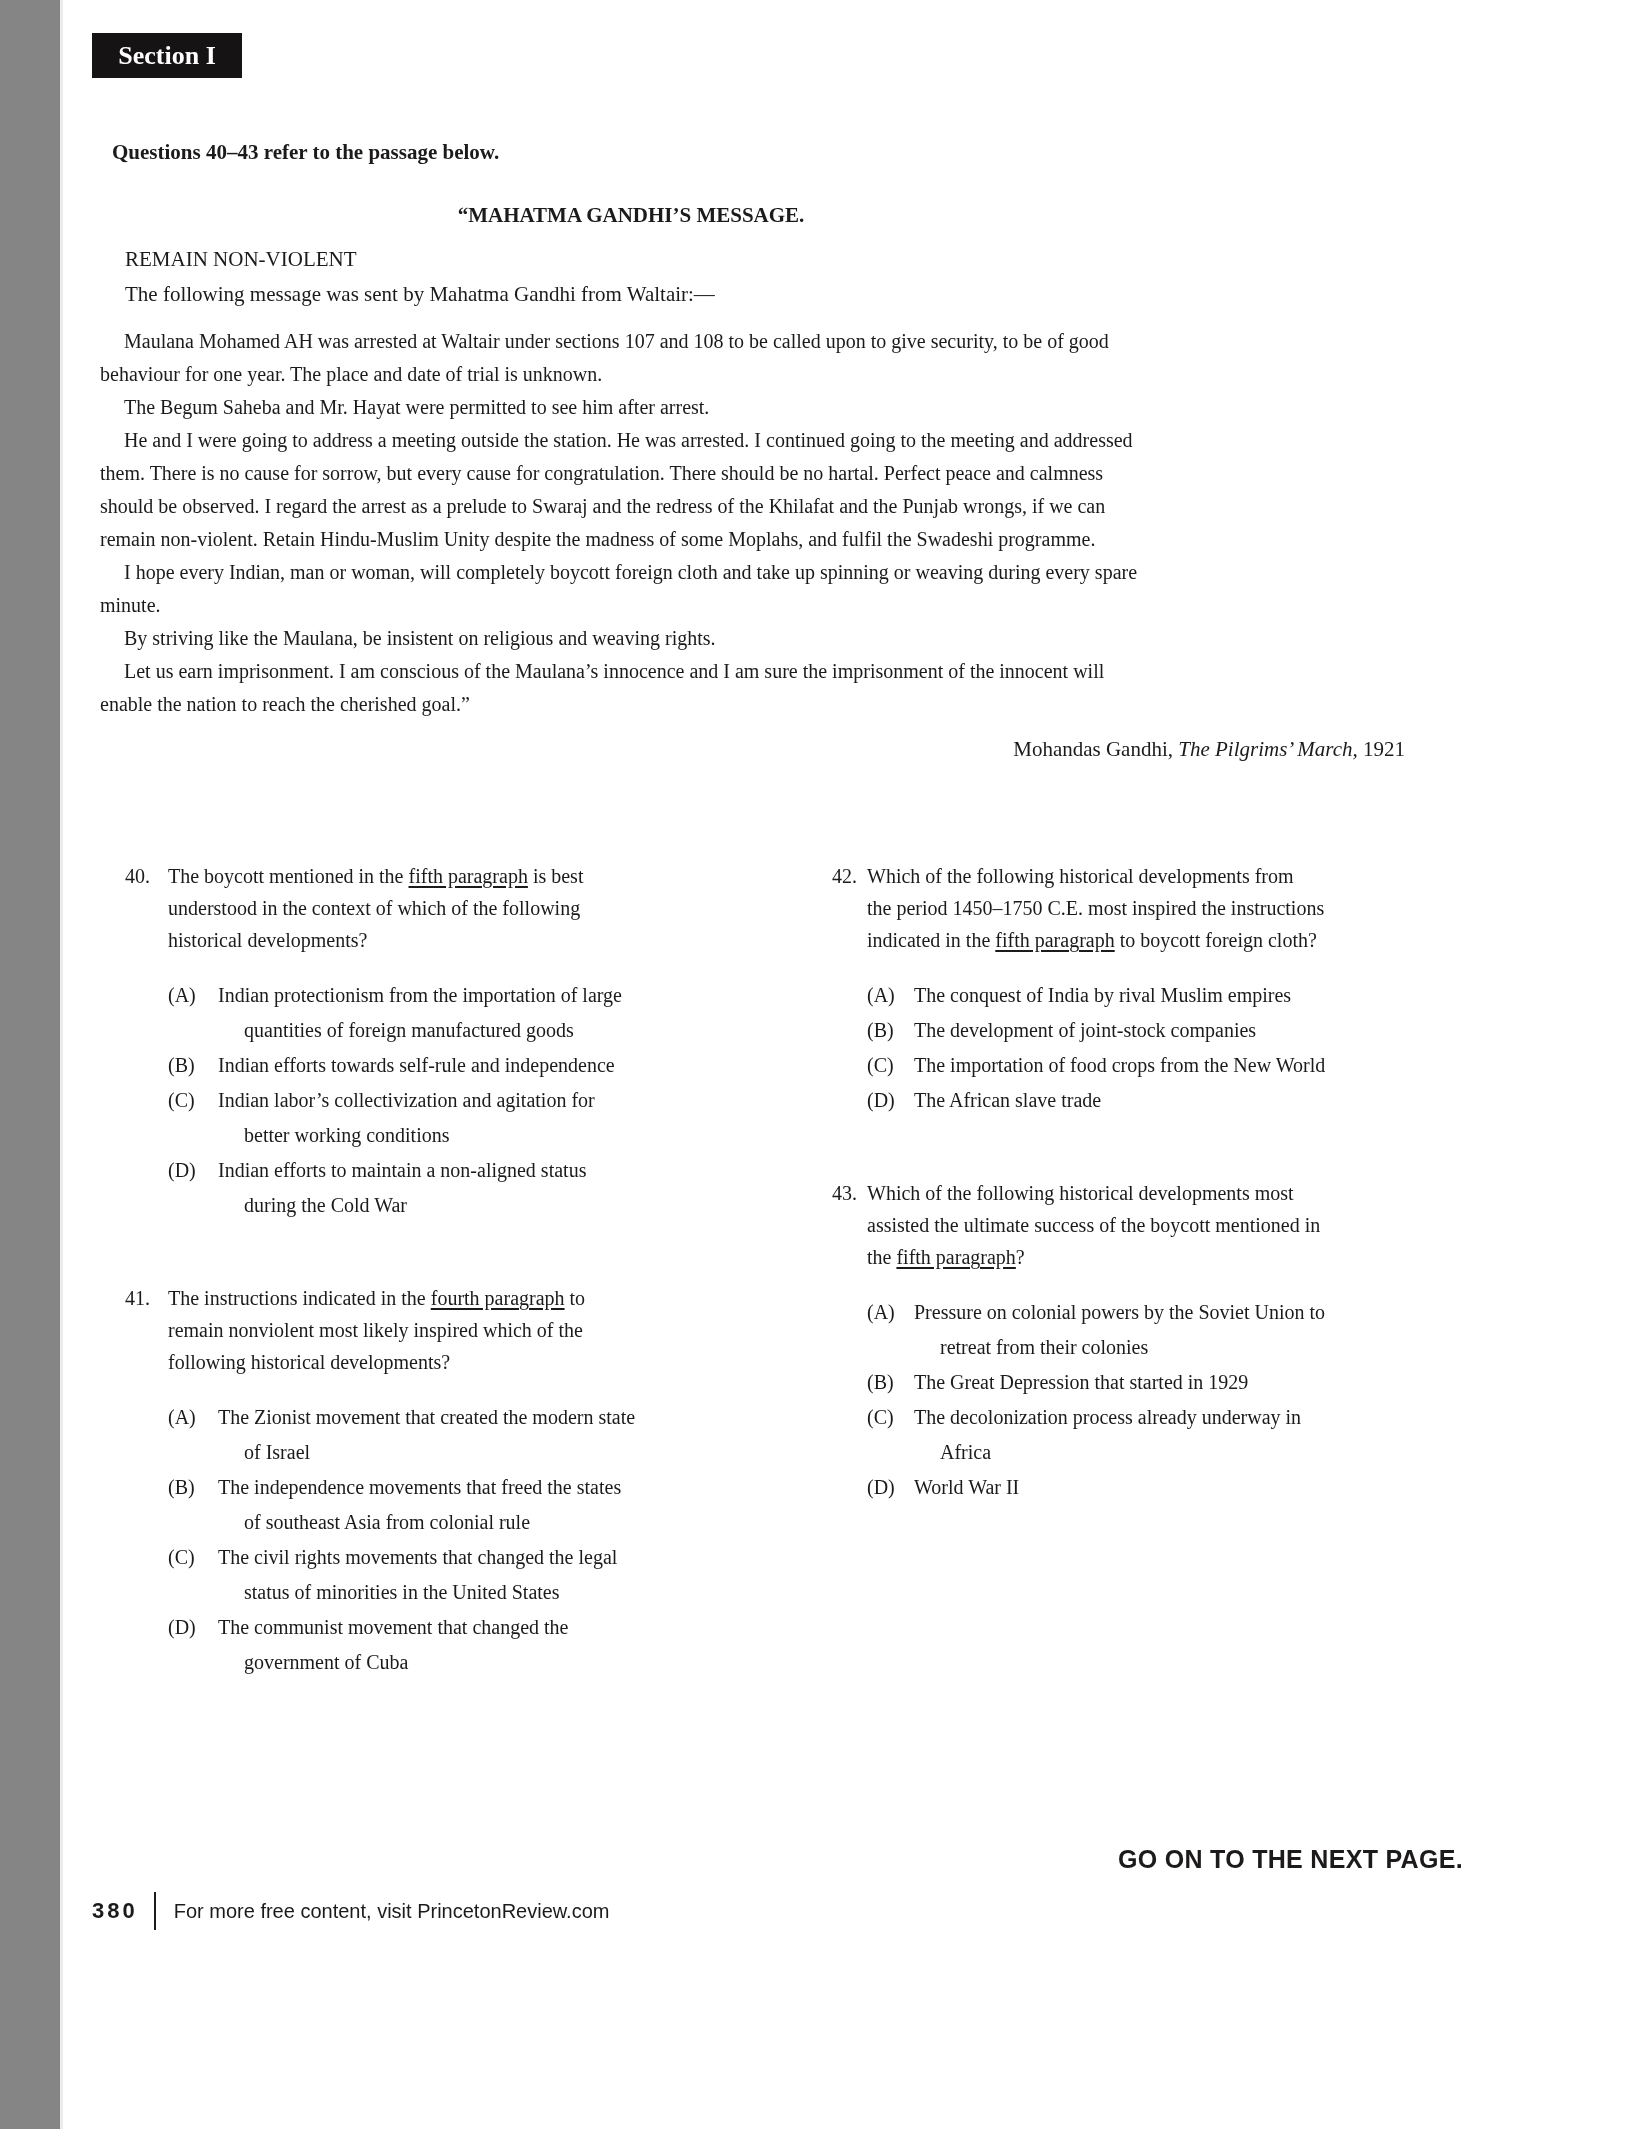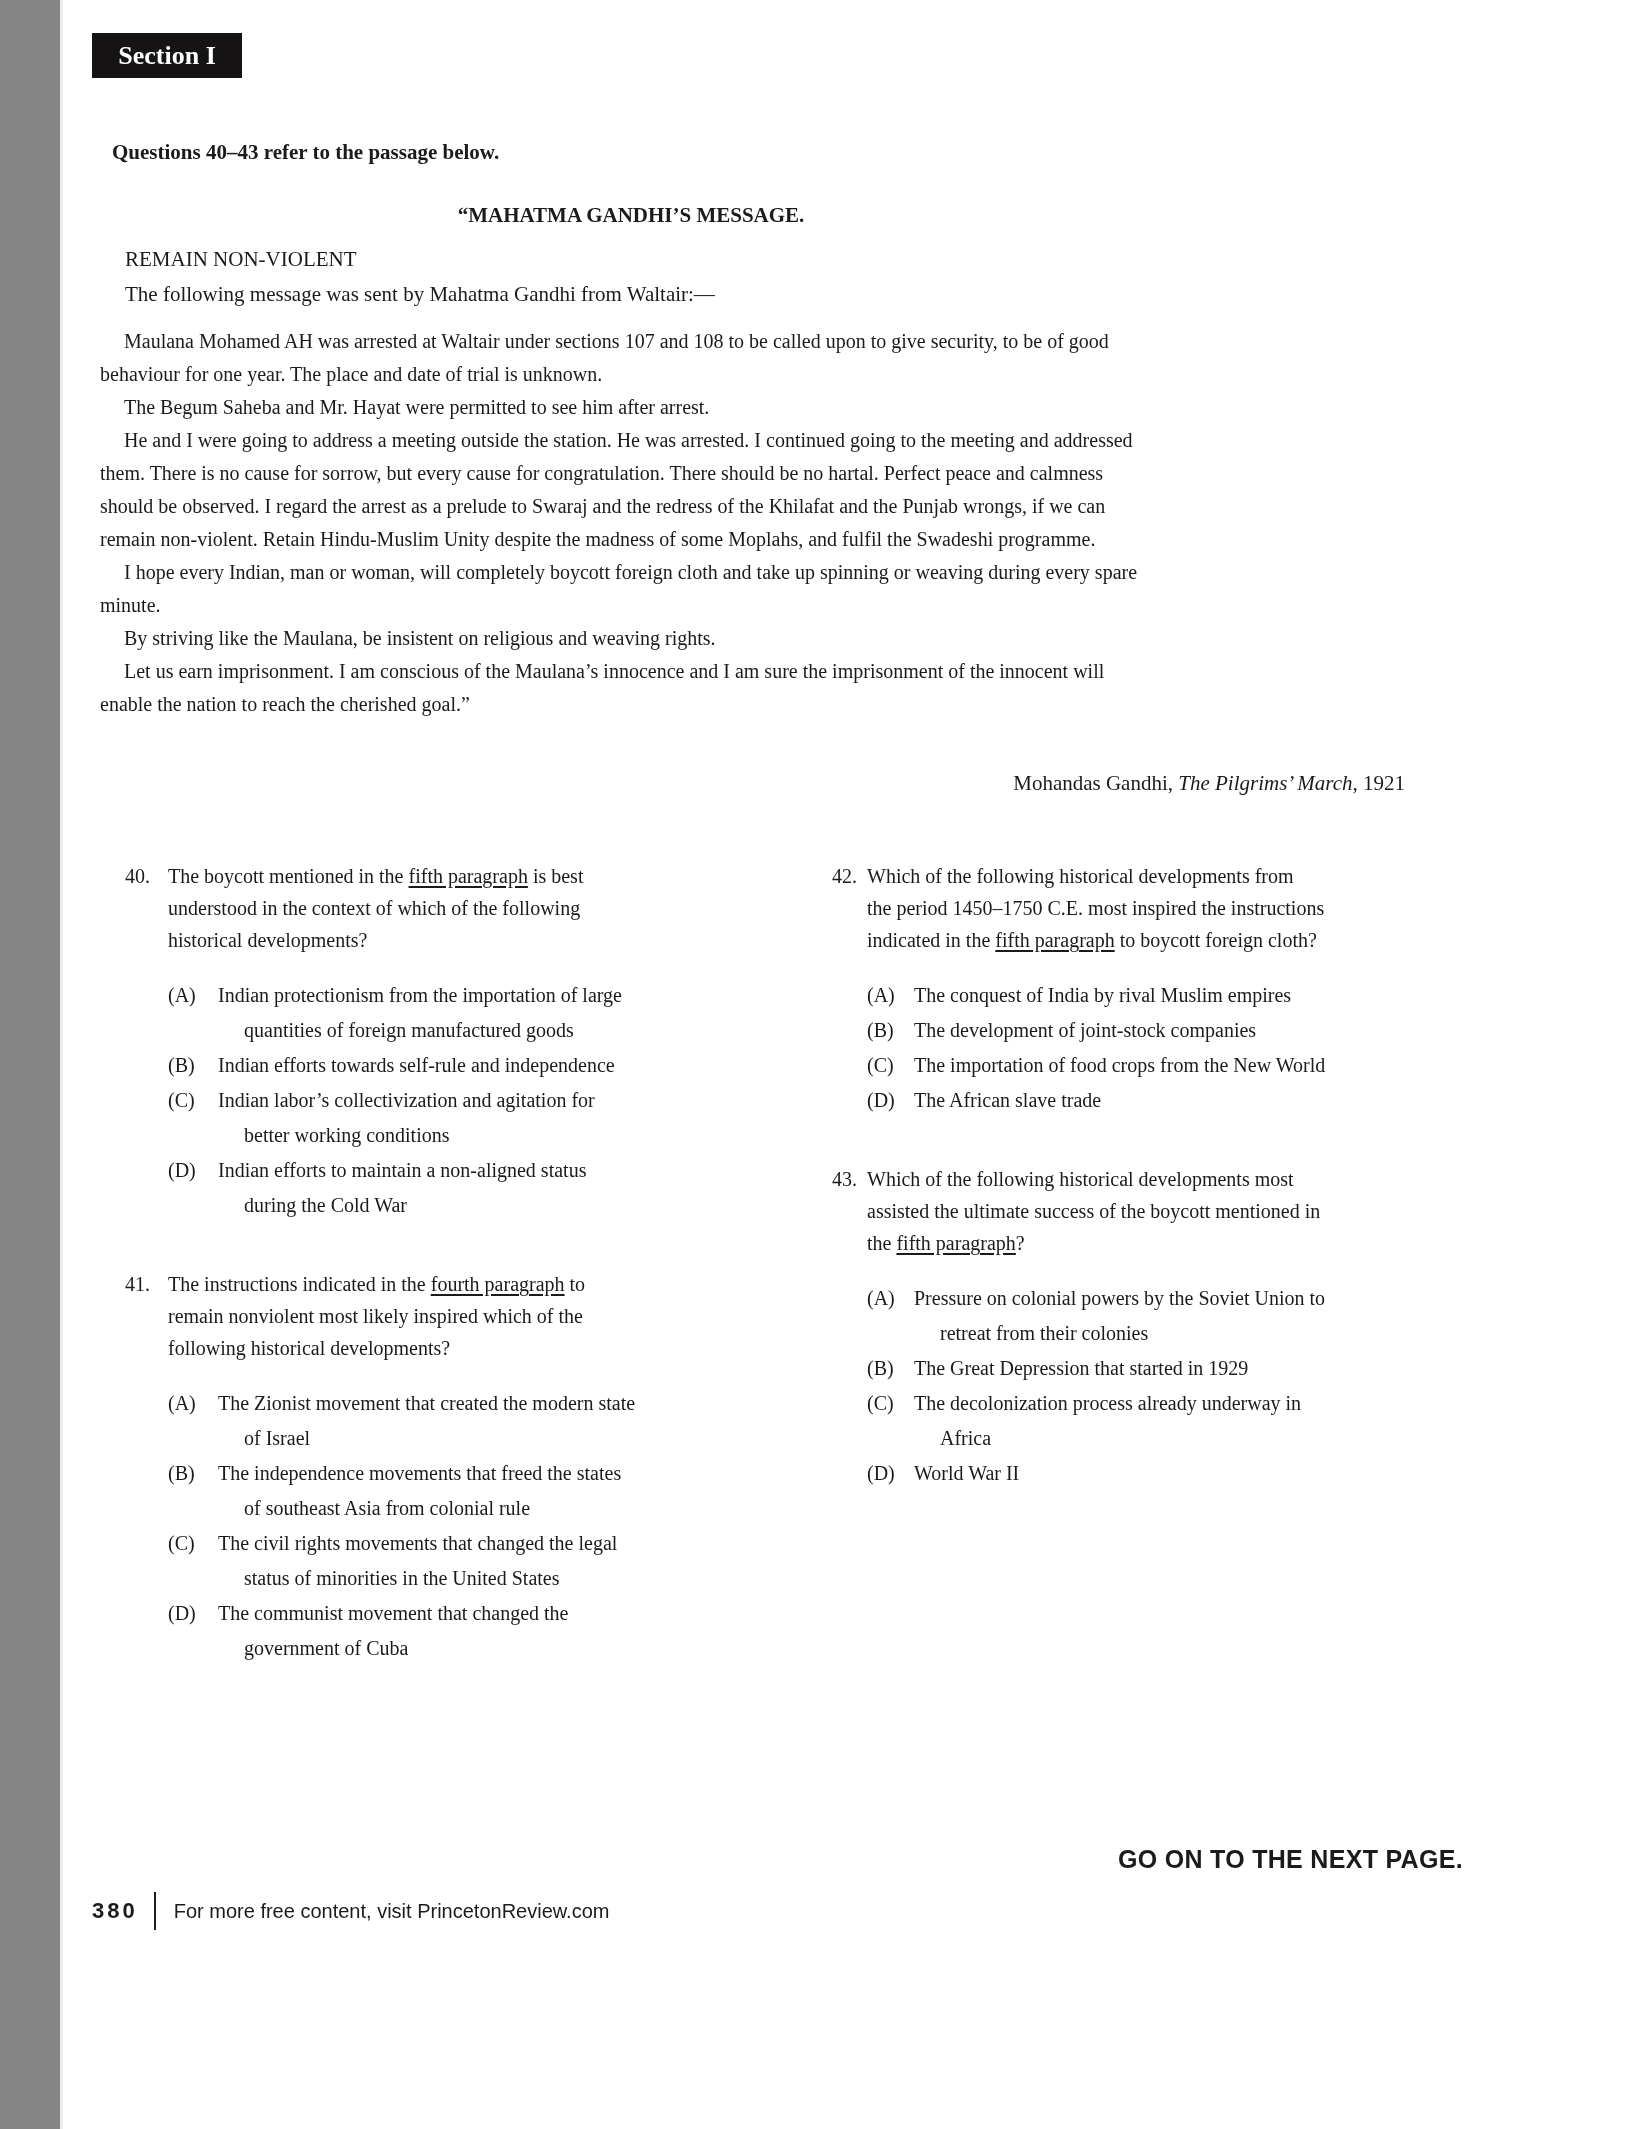--- a/index.html
+++ b/index.html
@@ -12,27 +12,27 @@
     position:absolute;left:92px;top:33px;width:150px;height:45px;background:#161314;color:#ffffff;
     font-weight:bold;font-size:26px;display:flex;align-items:center;justify-content:center;
   }
   .intro{position:absolute;left:112px;top:140px;font-weight:bold;font-size:21px;}
   .passage{position:absolute;left:100px;top:203px;width:1200px;}
   .p-title{position:absolute;top:0;left:0;width:1062px;text-align:center;font-weight:bold;font-size:21px;}
   .p-sub{position:absolute;top:44px;left:25px;font-size:21px;}
   .p-lede{position:absolute;top:79px;left:25px;font-size:21px;}
   .p-body{position:absolute;top:122px;left:0;font-size:20px;line-height:33px;}
   .p-body p{margin:0;white-space:pre;text-indent:24px;}
-  .attribution{position:absolute;top:771px;left:740px;width:665px;text-align:right;font-size:21px;}
+  .attribution{position:absolute;top:737px;left:740px;width:665px;text-align:right;font-size:21px;}
   .attribution .work{font-style:italic;}
   .col{position:absolute;top:860px;font-size:20px;}
   .col-left{left:125px;width:560px;}
   .col-right{left:832px;width:640px;}
   .question{display:flex;}
-  .q-gap{margin-top:45px;}
+  .q-gap{margin-top:59px;}
   .q-num{flex:0 0 auto;line-height:32px;}
   .col-left .q-num{width:43px;}
   .col-right .q-num{width:35px;}
   .q-stem{white-space:pre;line-height:32px;}
   .u{text-decoration:underline;text-underline-offset:3px;}
   .choices{margin-top:22px;}
   .col-left .choices{margin-left:43px;}
   .col-right .choices{margin-left:35px;}
   .choice{display:flex;line-height:35px;}
   .c-letter{flex:0 0 auto;}

